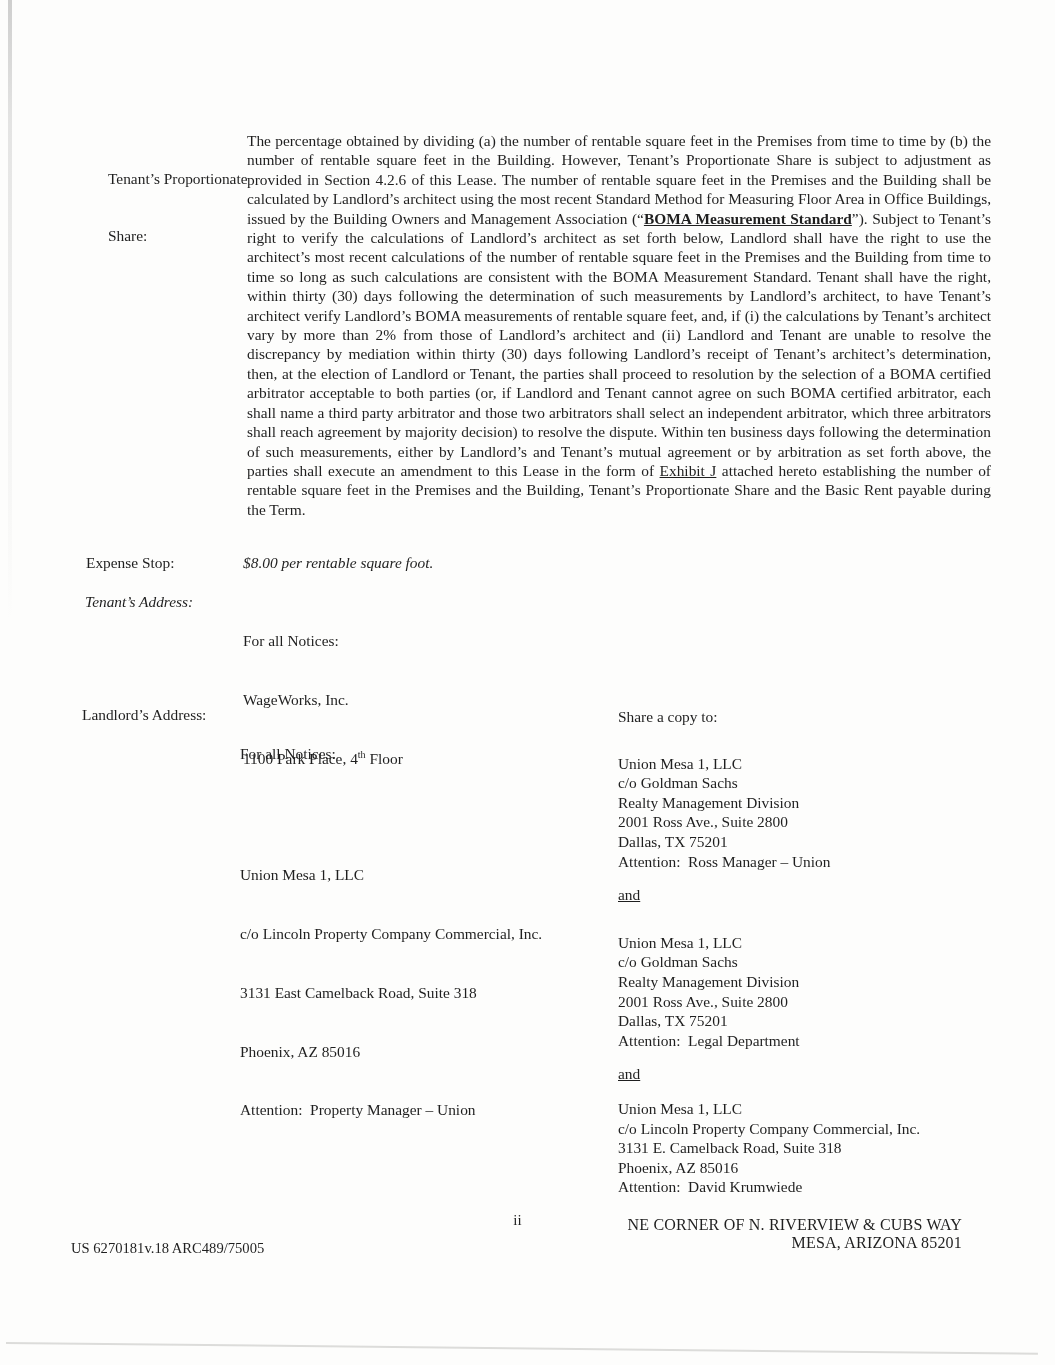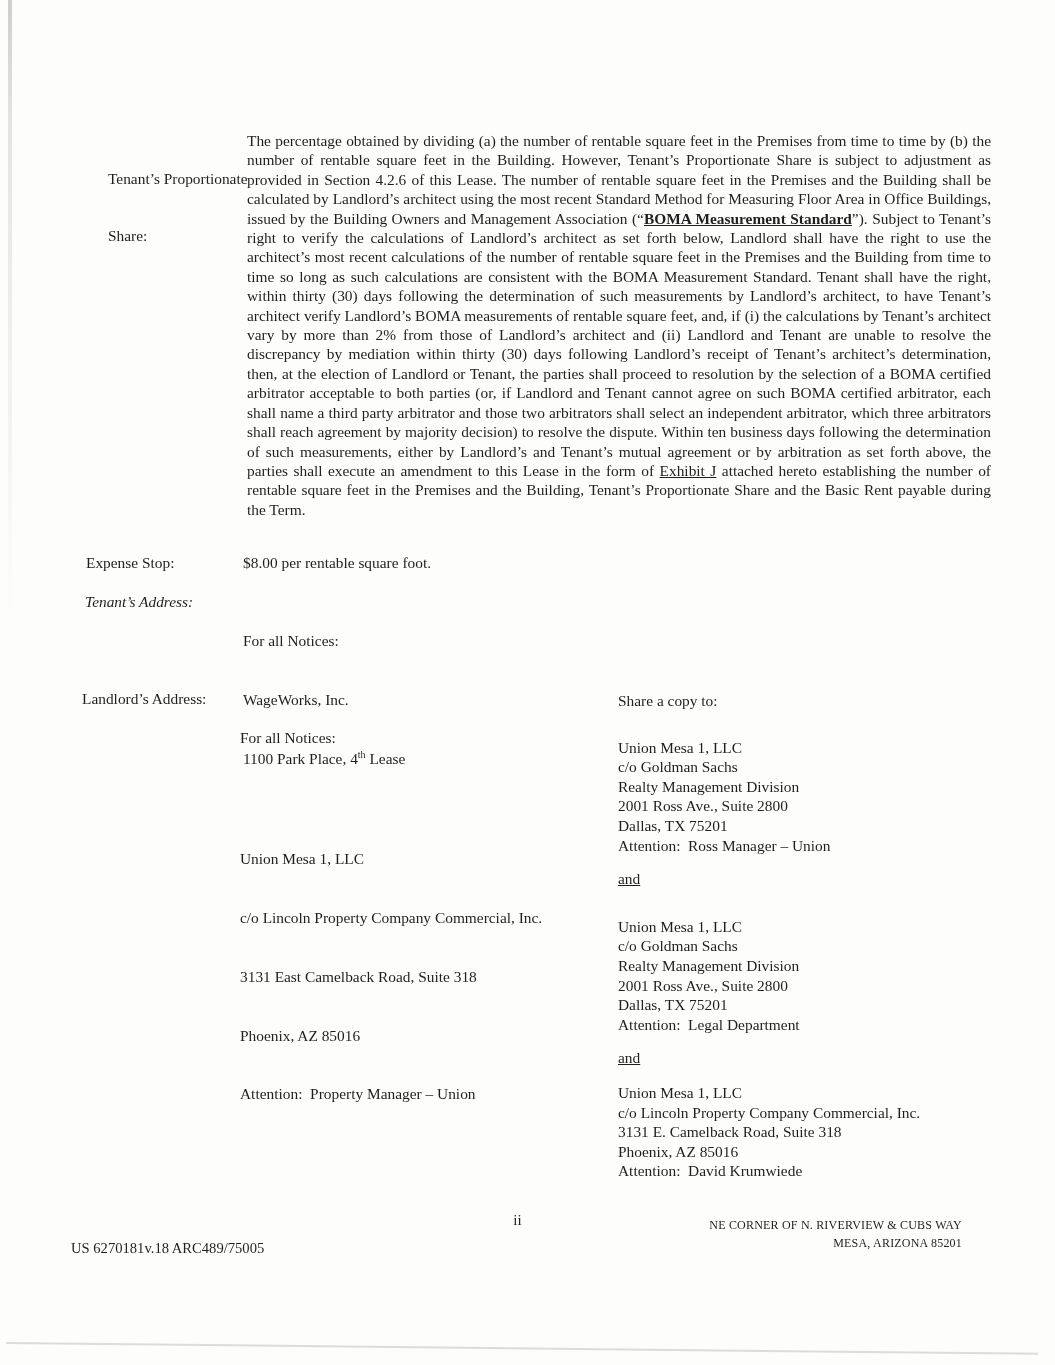--- a/index.html
+++ b/index.html
@@ -73,21 +73,21 @@
   .footer-pagenum {
     position: absolute;
     left: 0; top: 1212px; width: 1035px;
     text-align: center;
     font-size: 15px;
   }
   .footer-right {
     position: absolute;
     right: 93px; top: 1216px;
     text-align: right;
-    font-size: 12px;
+    font-size: 16px;
     line-height: 18px;
     letter-spacing: 0.2px;
   }
   .footer-left {
     position: absolute;
     left: 71px; top: 1240px;
     font-size: 14.6px;
   }
 </style>
 </head>
@@ -101,33 +101,33 @@
   <div class="entry" style="left:0; top:131px; width:1055px;">
     <div class="entry-label" style="left:108px; top:0; width:160px;">
       <span class="addr-line">Tenant’s Proportionate</span>
       <span class="addr-line">Share:</span>
     </div>
     <div class="tps-body"><span>The percentage obtained by dividing (a) the number of rentable square feet in the Premises from time to time by (b) the number of rentable square feet in the Building.  However, Tenant’s Proportionate Share is subject to adjustment as provided in Section 4.2.6 of this Lease.  The number of rentable square feet in the Premises and the Building shall be calculated by Landlord’s architect using the most recent Standard Method for Measuring Floor Area in Office Buildings, issued by the Building Owners and Management Association (“</span><span class="boma-term">BOMA Measurement Standard</span><span>”).  Subject to Tenant’s right to verify the calculations of Landlord’s architect as set forth below, Landlord shall have the right to use the architect’s most recent calculations of the number of rentable square feet in the Premises and the Building from time to time so long as such calculations are consistent with the BOMA Measurement Standard.  Tenant shall have the right, within thirty (30) days following the determination of such measurements by Landlord’s architect, to have Tenant’s architect verify Landlord’s BOMA measurements of rentable square feet, and, if (i) the calculations by Tenant’s architect vary by more than 2% from those of Landlord’s architect and (ii) Landlord and Tenant are unable to resolve the discrepancy by mediation within thirty (30) days following Landlord’s receipt of Tenant’s architect’s determination, then, at the election of Landlord or Tenant, the parties shall proceed to resolution by the selection of a BOMA certified arbitrator acceptable to both parties (or, if Landlord and Tenant cannot agree on such BOMA certified arbitrator, each shall name a third party arbitrator and those two arbitrators shall select an independent arbitrator, which three arbitrators shall reach agreement by majority decision) to resolve the dispute. Within ten business days following the determination of such measurements, either by Landlord’s and Tenant’s mutual agreement or by arbitration as set forth above, the parties shall execute an amendment to this Lease in the form of </span><span class="exhibit-ref">Exhibit J</span><span> attached hereto establishing the number of rentable square feet in the Premises and the Building, Tenant’s Proportionate Share and the Basic Rent payable during the Term.</span></div>
   </div>
 
   <div class="entry" style="left:0; top:553px; width:1055px;">
     <div class="entry-label" style="left:86px; top:0; width:160px;">Expense Stop:</div>
-    <div class="entry-value" style="left:243px; top:0; width:420px;">$8.00 per rentable square foot.</div>
+    <div class="entry-value" style="left:243px; top:0; width:420px;font-style:italic;">$8.00 per rentable square foot.</div>
   </div>
 
   <div class="entry" style="left:0; top:592px; width:1055px;">
     <div class="entry-label" style="left:85px; top:0; width:170px;font-style:italic;">Tenant’s Address:</div>
     <div class="entry-value" style="left:243px; top:0; width:420px;">
       <span class="addr-line">For all Notices:</span>
       <span class="addr-line">WageWorks, Inc.</span>
-      <span class="addr-line"><span>1100 Park Place, 4</span><sup class="floor-sup">th</sup><span> Lease</span></span>
+      <span class="addr-line"><span>1100 Park Place, 4</span><sup class="floor-sup">th</sup><span> Floor</span></span>
     </div>
   </div>
 
-  <div class="entry" style="left:0; top:689px; width:1055px; height:500px;">
+  <div class="entry" style="left:0; top:705px; width:1055px; height:500px;">
     <div class="entry-label" style="left:82px; top:0; width:170px;">Landlord’s Address:</div>
 
     <div class="entry-value" style="left:240px; top:0; width:370px;">
       <div>For all Notices:</div>
       <div class="addr-block" style="margin-top:23px;">
         <span class="addr-line">Union Mesa 1, LLC</span>
         <span class="addr-line">c/o Lincoln Property Company Commercial, Inc.</span>
         <span class="addr-line">3131 East Camelback Road, Suite 318</span>
         <span class="addr-line">Phoenix, AZ 85016</span>
         <span class="addr-line">Attention:  Property Manager – Union</span>

